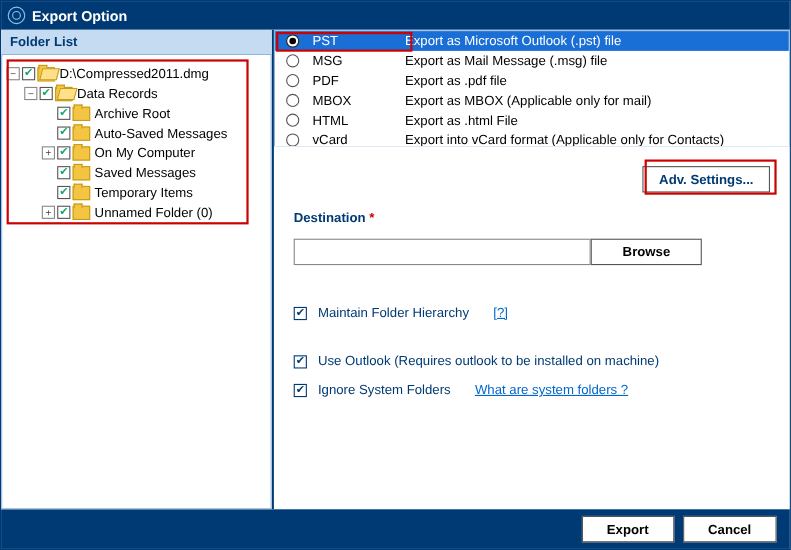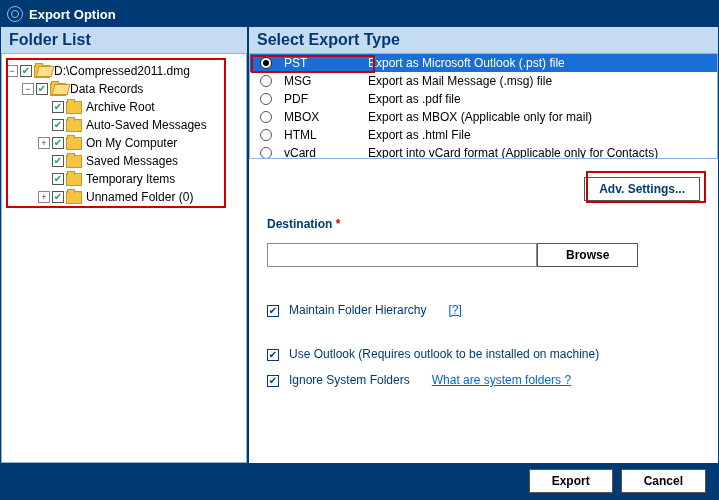--- a/index.html
+++ b/index.html
@@ -10,21 +10,21 @@
 .titlebar { background: #003a74; color: #fff; height: 26px; display: flex; align-items: center; padding: 0 6px; }
 .titlebar .icon { width: 16px; height: 16px; border: 1.5px solid #8ec1e8; border-radius: 50%; margin-right: 6px; display:inline-block; position:relative; }
 .titlebar .icon::after { content:""; position:absolute; width:6px; height:6px; border:1.5px solid #8ec1e8; border-radius:50%; left:3px; top:3px;}
 .titlebar .title { font-weight: bold; font-size: 13px; }
 
 .body { flex: 1; display: flex; overflow: hidden; }
 
 .left { width: 248px; border-right: 2px solid #003a74; display: flex; flex-direction: column; }
 .right { flex: 1; display: flex; flex-direction: column; }
 
-.panel-header { background: #c5dbf2; color: #003a74; font-weight: bold; padding: 4px 8px; font-size: 16px; }
+.panel-header { background: #c5dbf2; color: #003a74; font-weight: bold; padding: 4px 8px; font-size: 12px; }
 .panel-body { flex: 1; background: #fff; border: 1px solid #8fb4d9; margin: 0; overflow: auto; position: relative; }
 
 .folder-highlight { position:absolute; border:2px solid #c00; left:4px; top:4px; width:220px; height:150px; pointer-events:none; }
 
 .tree { padding: 8px 4px; }
 .tree-row { display: flex; align-items: center; height: 18px; white-space: nowrap; }
 .expander { width: 12px; height: 12px; display:inline-flex; align-items:center; justify-content:center; border:1px solid #888; font-size:9px; line-height:1; margin-right:2px; cursor:pointer; background:#fff; color:#444;}
 .exp-blank { width:14px; display:inline-block; }
 .chk { width:12px; height:12px; margin-right:2px; border:1px solid #555; display:inline-flex; align-items:center; justify-content:center; background:#fff; cursor:pointer;}
 .chk.checked::after { content:"✔"; font-size:10px; color:#1a6; line-height:1; }
@@ -141,21 +141,20 @@
                 <span class="chk checked"></span>
                 <span class="fld"></span>
                 <span class="tree-label">Unnamed Folder (0)</span>
               </div>
             </div>
         </div>
       </div>
     </div>
 
     <div class="right">
-      <div class="panel-header">Select Export Type</div>
       <div class="rel">
         <div class="exlist" id="exlist">
             <div class="exrow sel">
               <span class="radio on"></span>
               <span class="ex-code">PST</span>
               <span class="ex-desc">Export as Microsoft Outlook (.pst) file</span>
             </div>
             <div class="exrow">
               <span class="radio "></span>
               <span class="ex-code">MSG</span>

